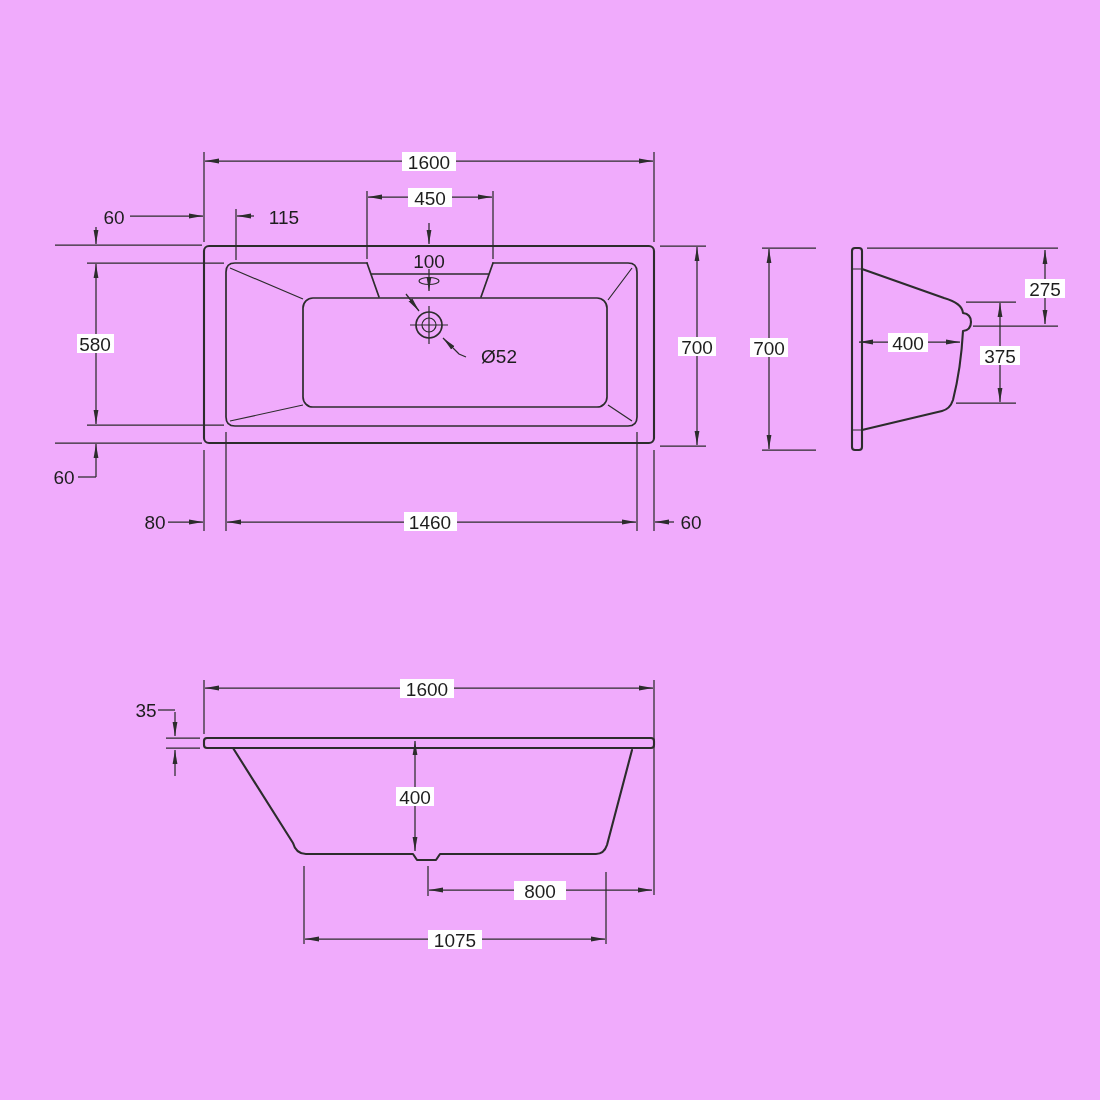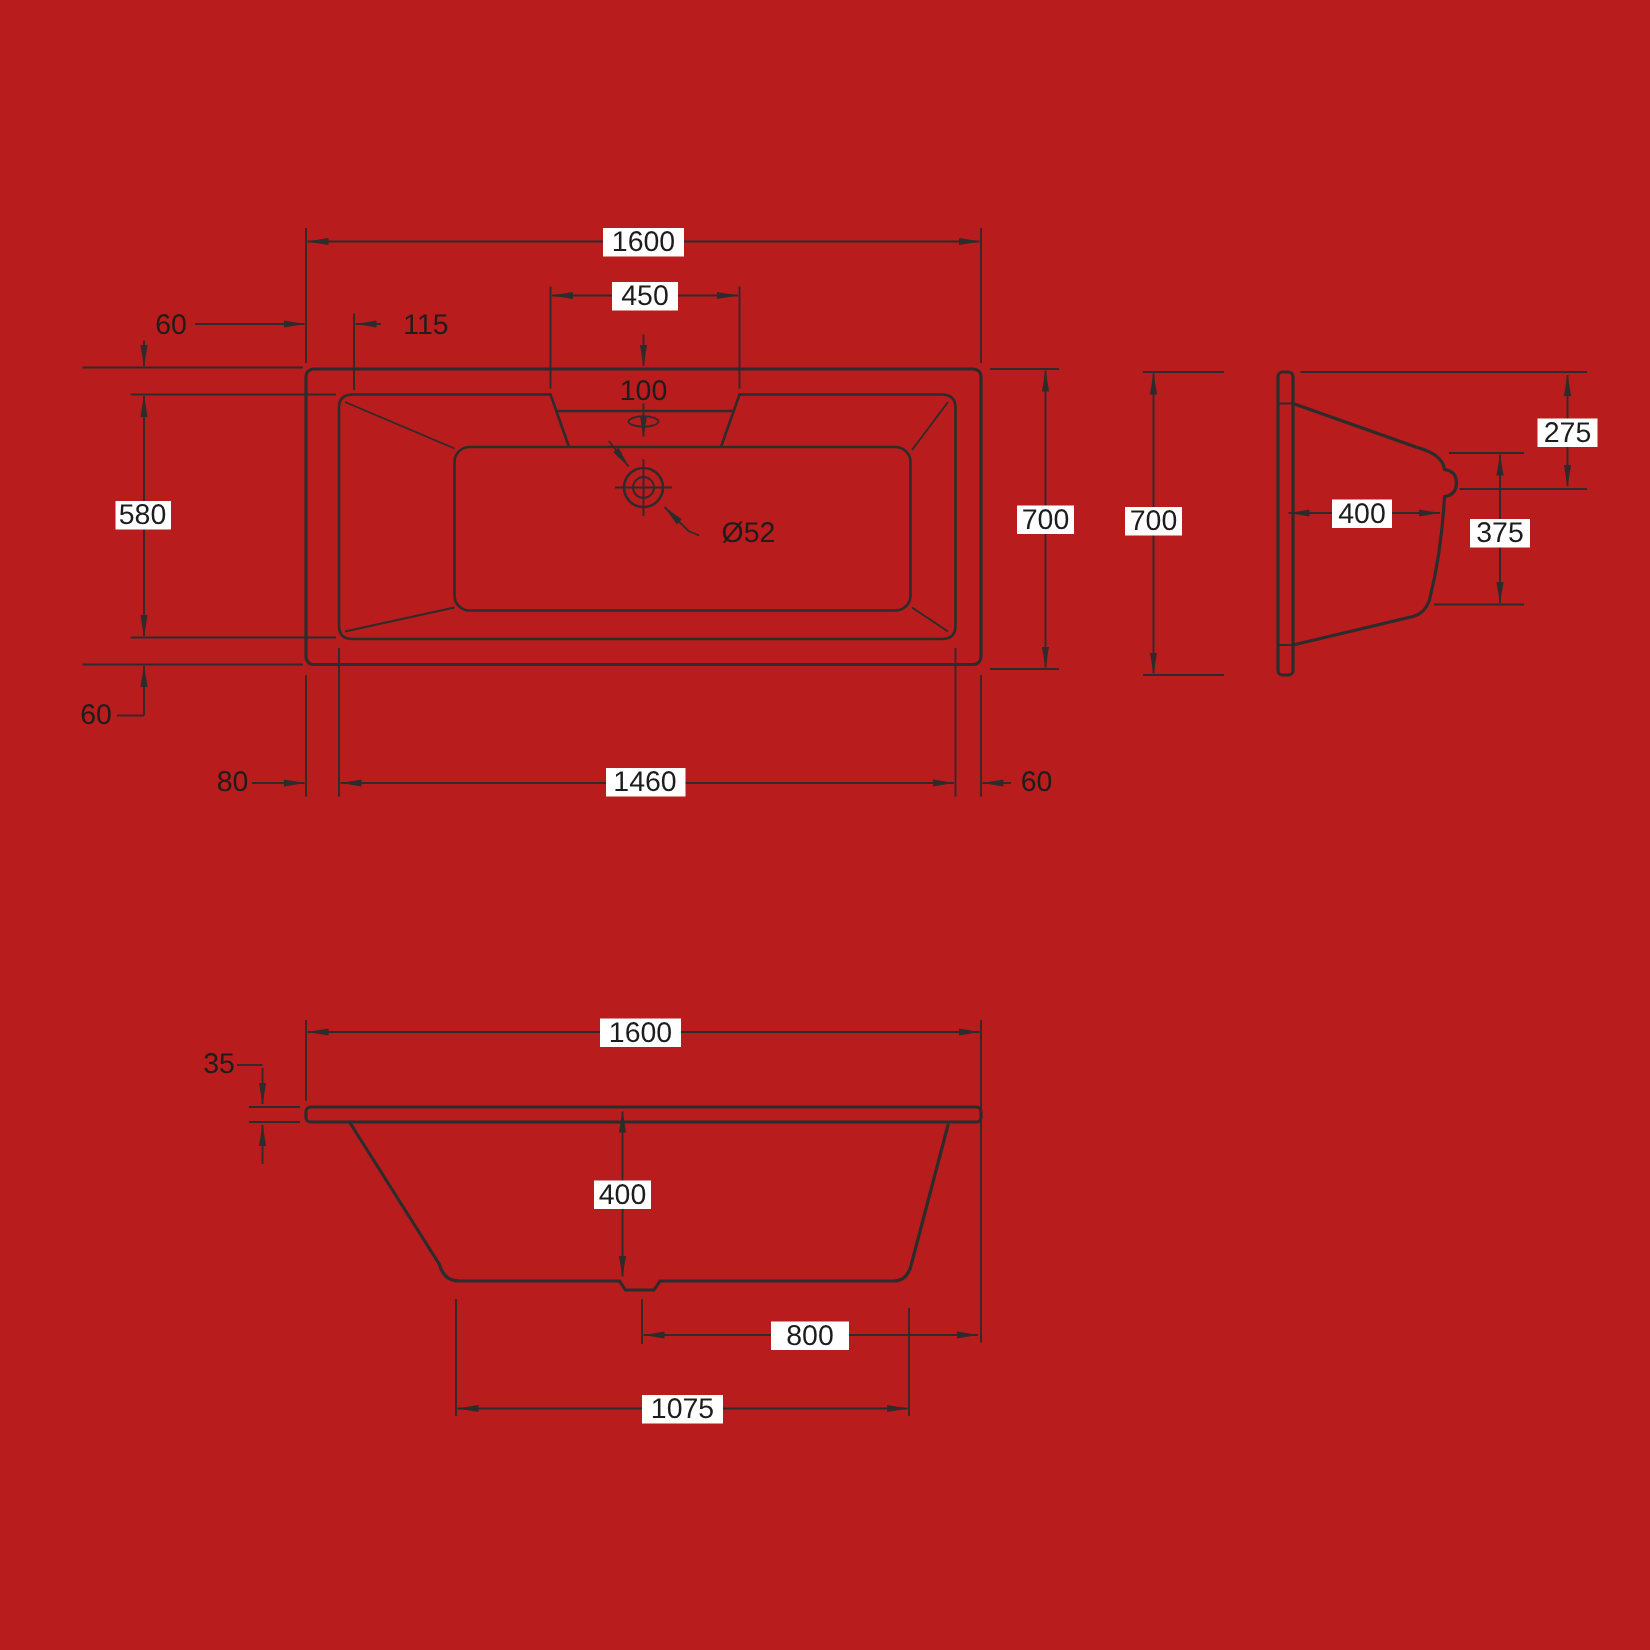--- a/index.html
+++ b/index.html
@@ -1,17 +1,17 @@
 <!DOCTYPE html>
 <html><head>
 <meta charset="utf-8">
 <style>
   html,body{margin:0;padding:0;background:#ffffff;}
   body{width:1100px;height:1100px;font-family:"Liberation Sans",sans-serif;}
-  #stage{position:relative;width:1100px;height:1100px;background:#b91c1c;overflow:hidden;}
+  #stage{position:relative;width:1100px;height:1100px;background:#f0abfc;overflow:hidden;}
   svg{position:absolute;left:0;top:0;}
   .ol{fill:none;stroke:#2c2c2c;stroke-width:2.1;stroke-linejoin:round;stroke-linecap:round;}
   .ol2{fill:none;stroke:#2c2c2c;stroke-width:1.7;stroke-linejoin:round;stroke-linecap:round;}
   .dim{fill:none;stroke:#2c2c2c;stroke-width:1.25;}
   .thin{fill:none;stroke:#2c2c2c;stroke-width:1.2;}
   .tbg{fill:#ffffff;stroke:none;}
   text{font-family:"Liberation Sans",sans-serif;font-size:19px;fill:#1d1d1d;}
   .lbl{text-anchor:middle;dominant-baseline:central;}
 </style>
 </head>

